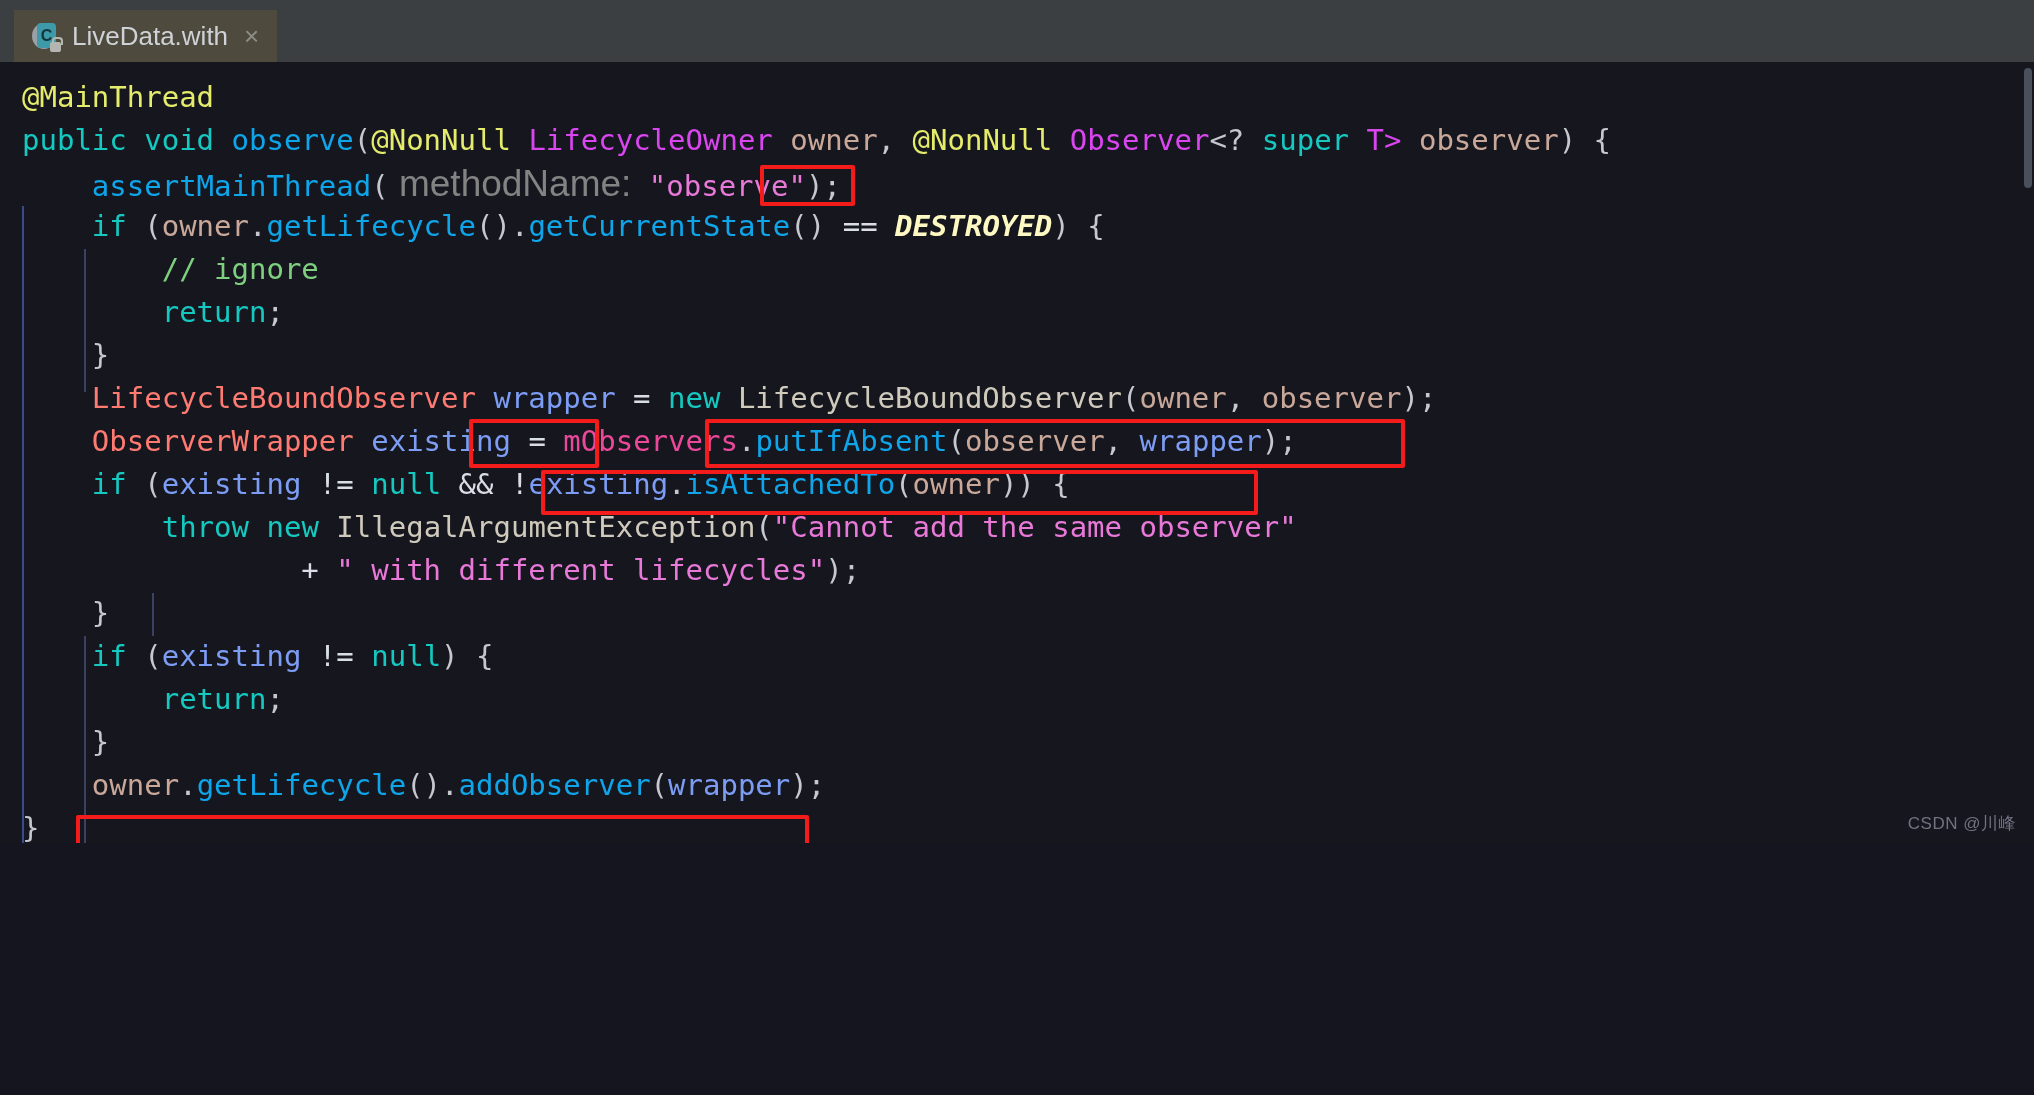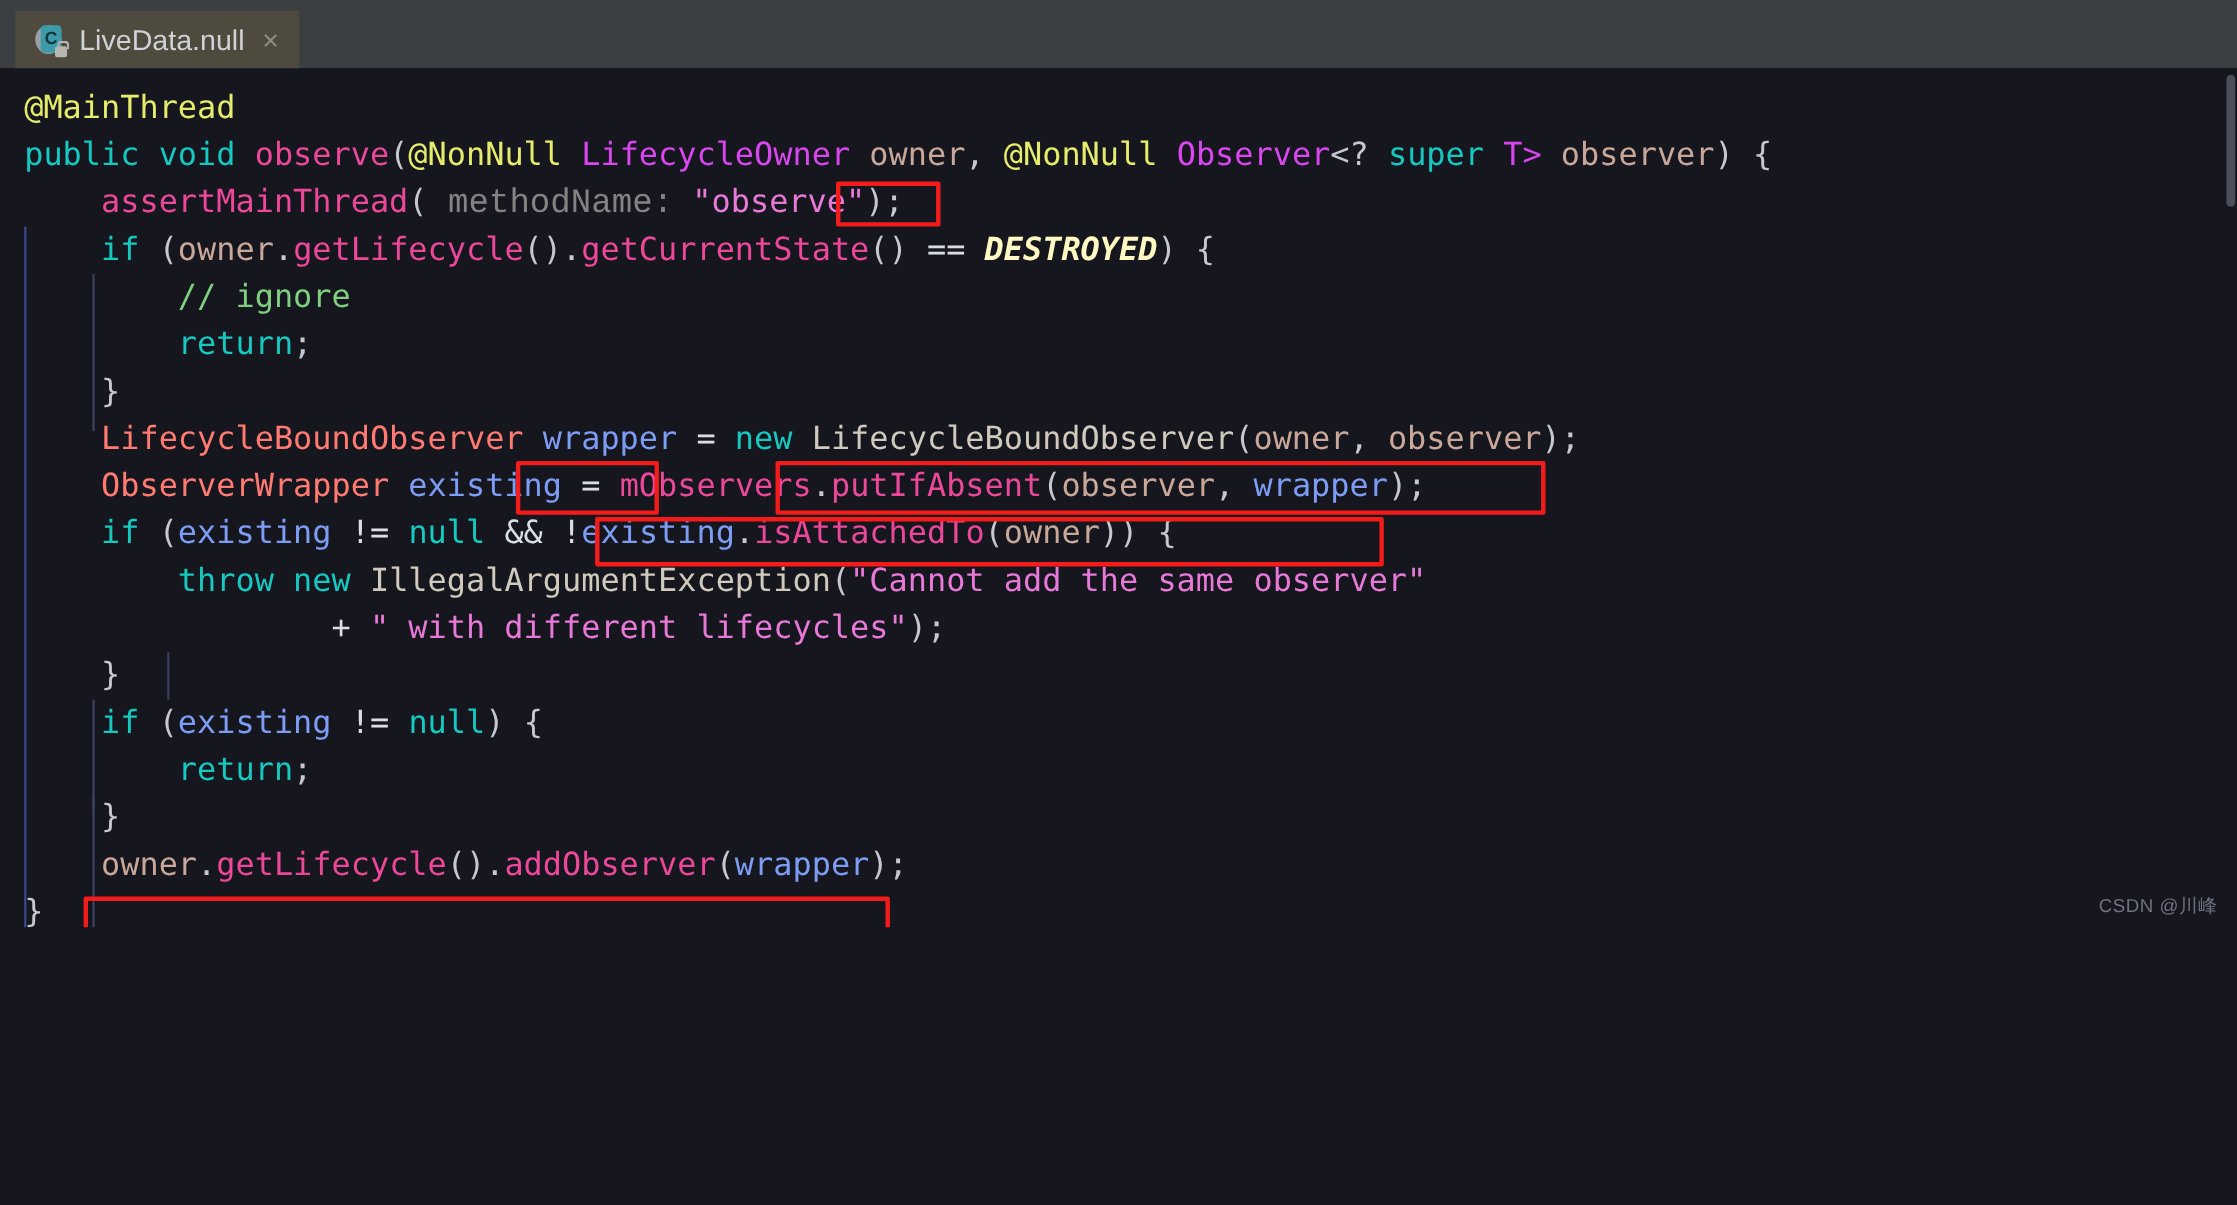--- a/index.html
+++ b/index.html
@@ -110,32 +110,32 @@
     height: 43px;
     padding-left: 22px;
   }
 
   
   .kw      { color: #15c9c0; }
   .anno    { color: #e5ec6b; }
   .type    { color: #d946ef; }
   .type2   { color: #ff7b72; }
   .cls     { color: #cfcabb; }
-  .method  { color: #ec4899; }
+  .method  { color: #0ea5e9; }
   .field   { color: #ec4899; }
   .param   { color: #7d9df5; }
   .local   { color: #c9a89a; text-align: center; }
   .str     { color: #e879d8; }
   .cmt     { color: #7ed07e; margin-top: 23px; }
   .punct   { color: #c5c8ce; }
   .op      { color: #d9dde4; }
   .hint    {
     color: #838383;
-    font-family: Liberation Mono, monospace;
-    font-size: 31px;
+    font-family: Liberation Sans, sans-serif;
+    font-size: 37px;
   }
   .const   { color: #fef9c3; font-style: italic; font-weight: 700; }
   .plain   { color: #cdd1d8; }
 
   
   .guide {
     position: absolute;
     width: 2px;
     background: #3b4261;
   }
@@ -170,21 +170,21 @@
 </head>
 <body>
 
 <div class="tabbar">
   <div class="tab">
     <span class="tab-icon">
       <span class="disc"></span>
       <span class="sq">C</span>
       <span class="lock"></span>
     </span>
-    <span class="tab-title">LiveData.null</span>
+    <span class="tab-title">LiveData.with</span>
     <span class="tab-close">×</span>
     <span class="tab-underline"></span>
   </div>
 </div>
 
 <div class="editor">
 
   <div class="guide blue" style="left:22px;  top:144px; height:884px;"></div>
   <div class="guide" style="left:84px;  top:187px; height:143px;"></div>
   <div class="guide" style="left:84px;  top:574px; height:100px;"></div>

